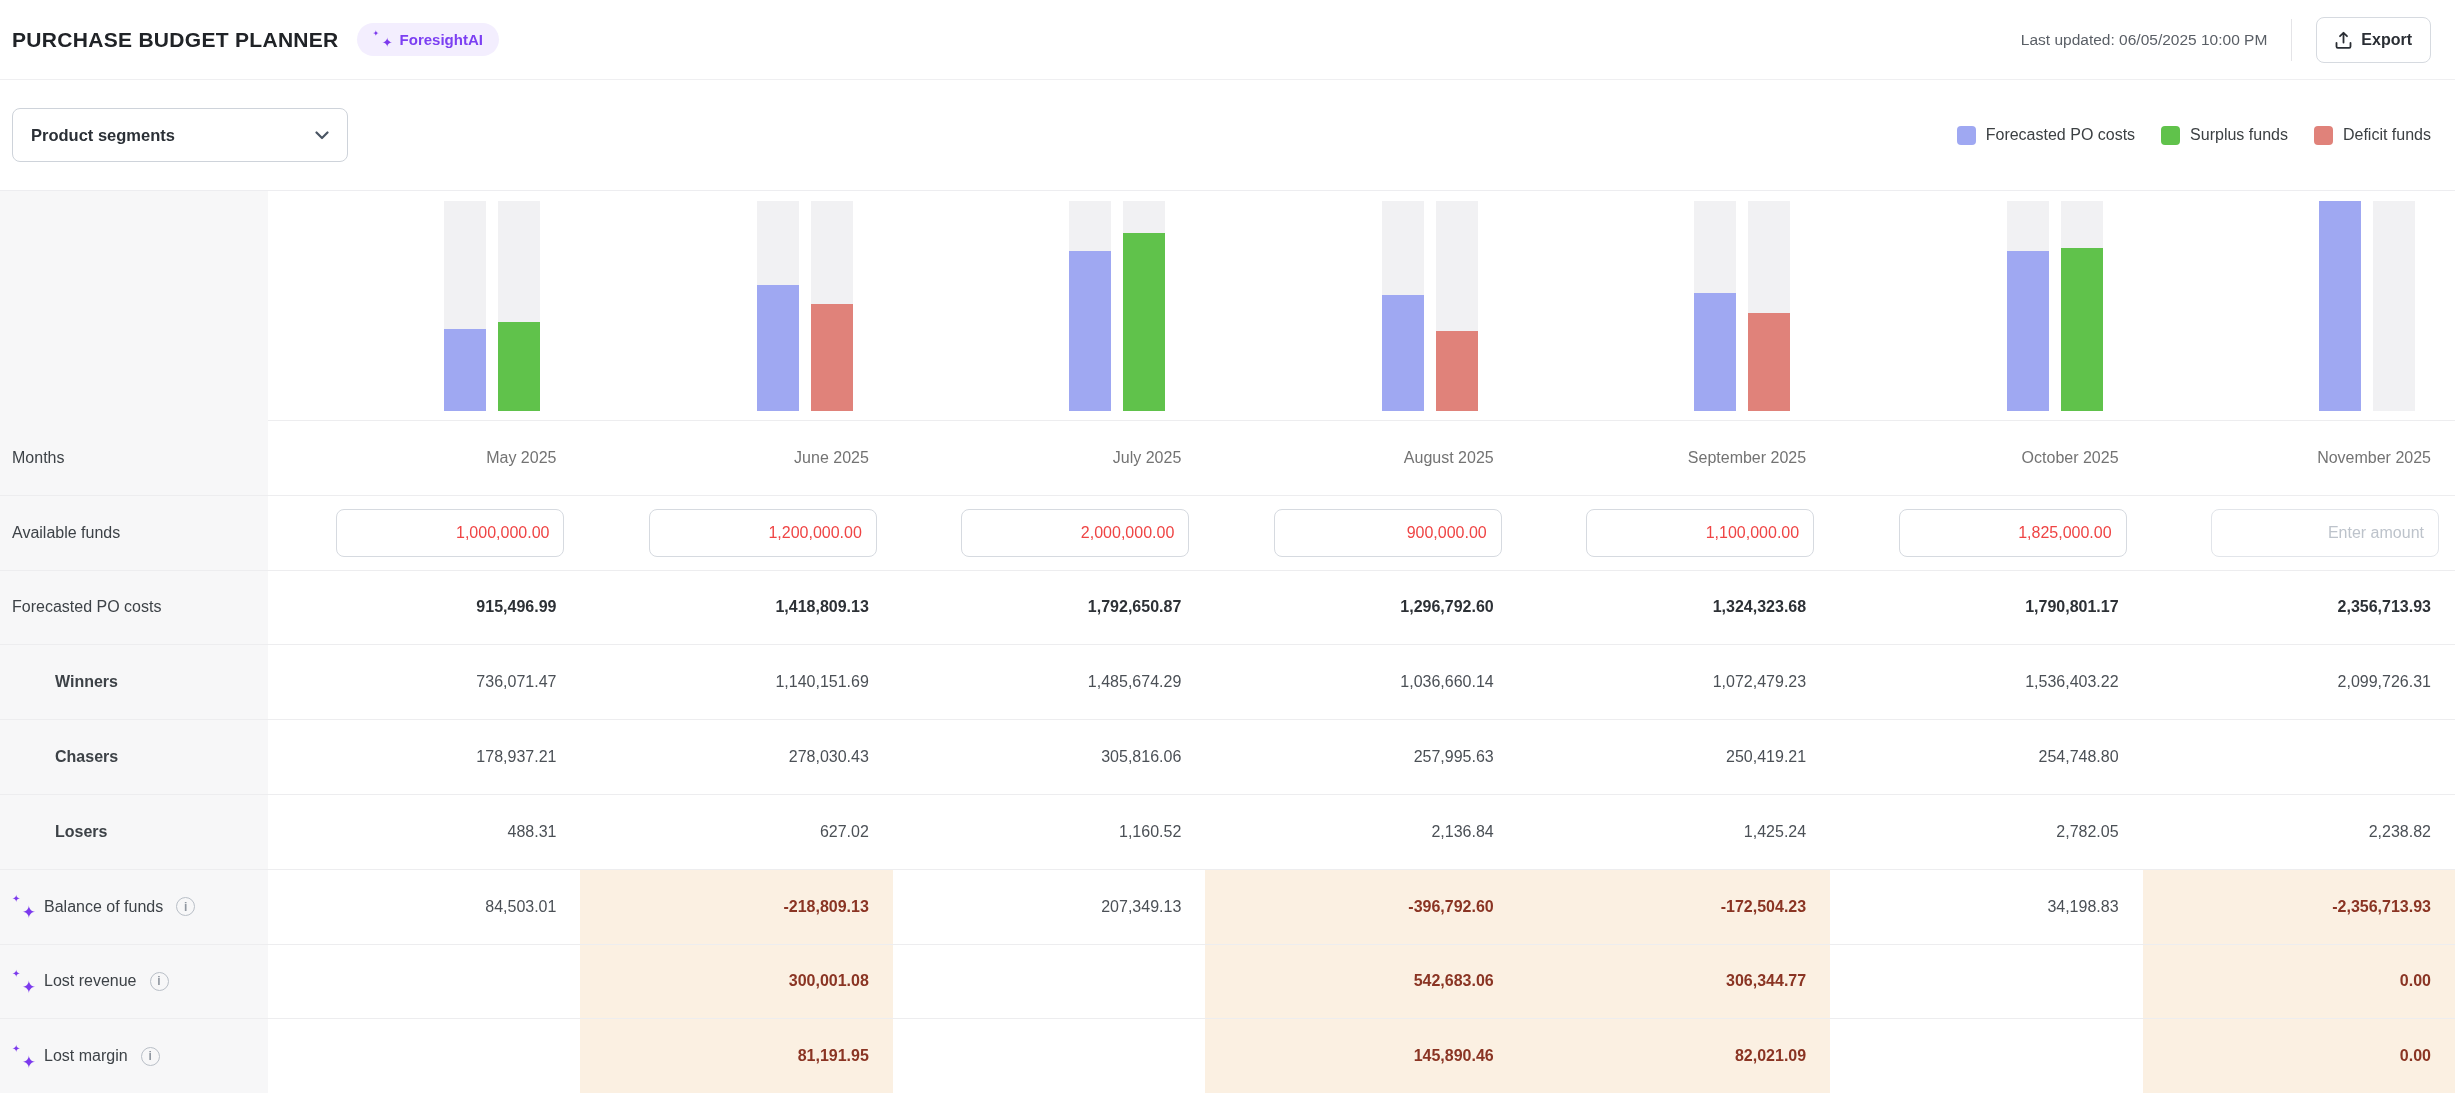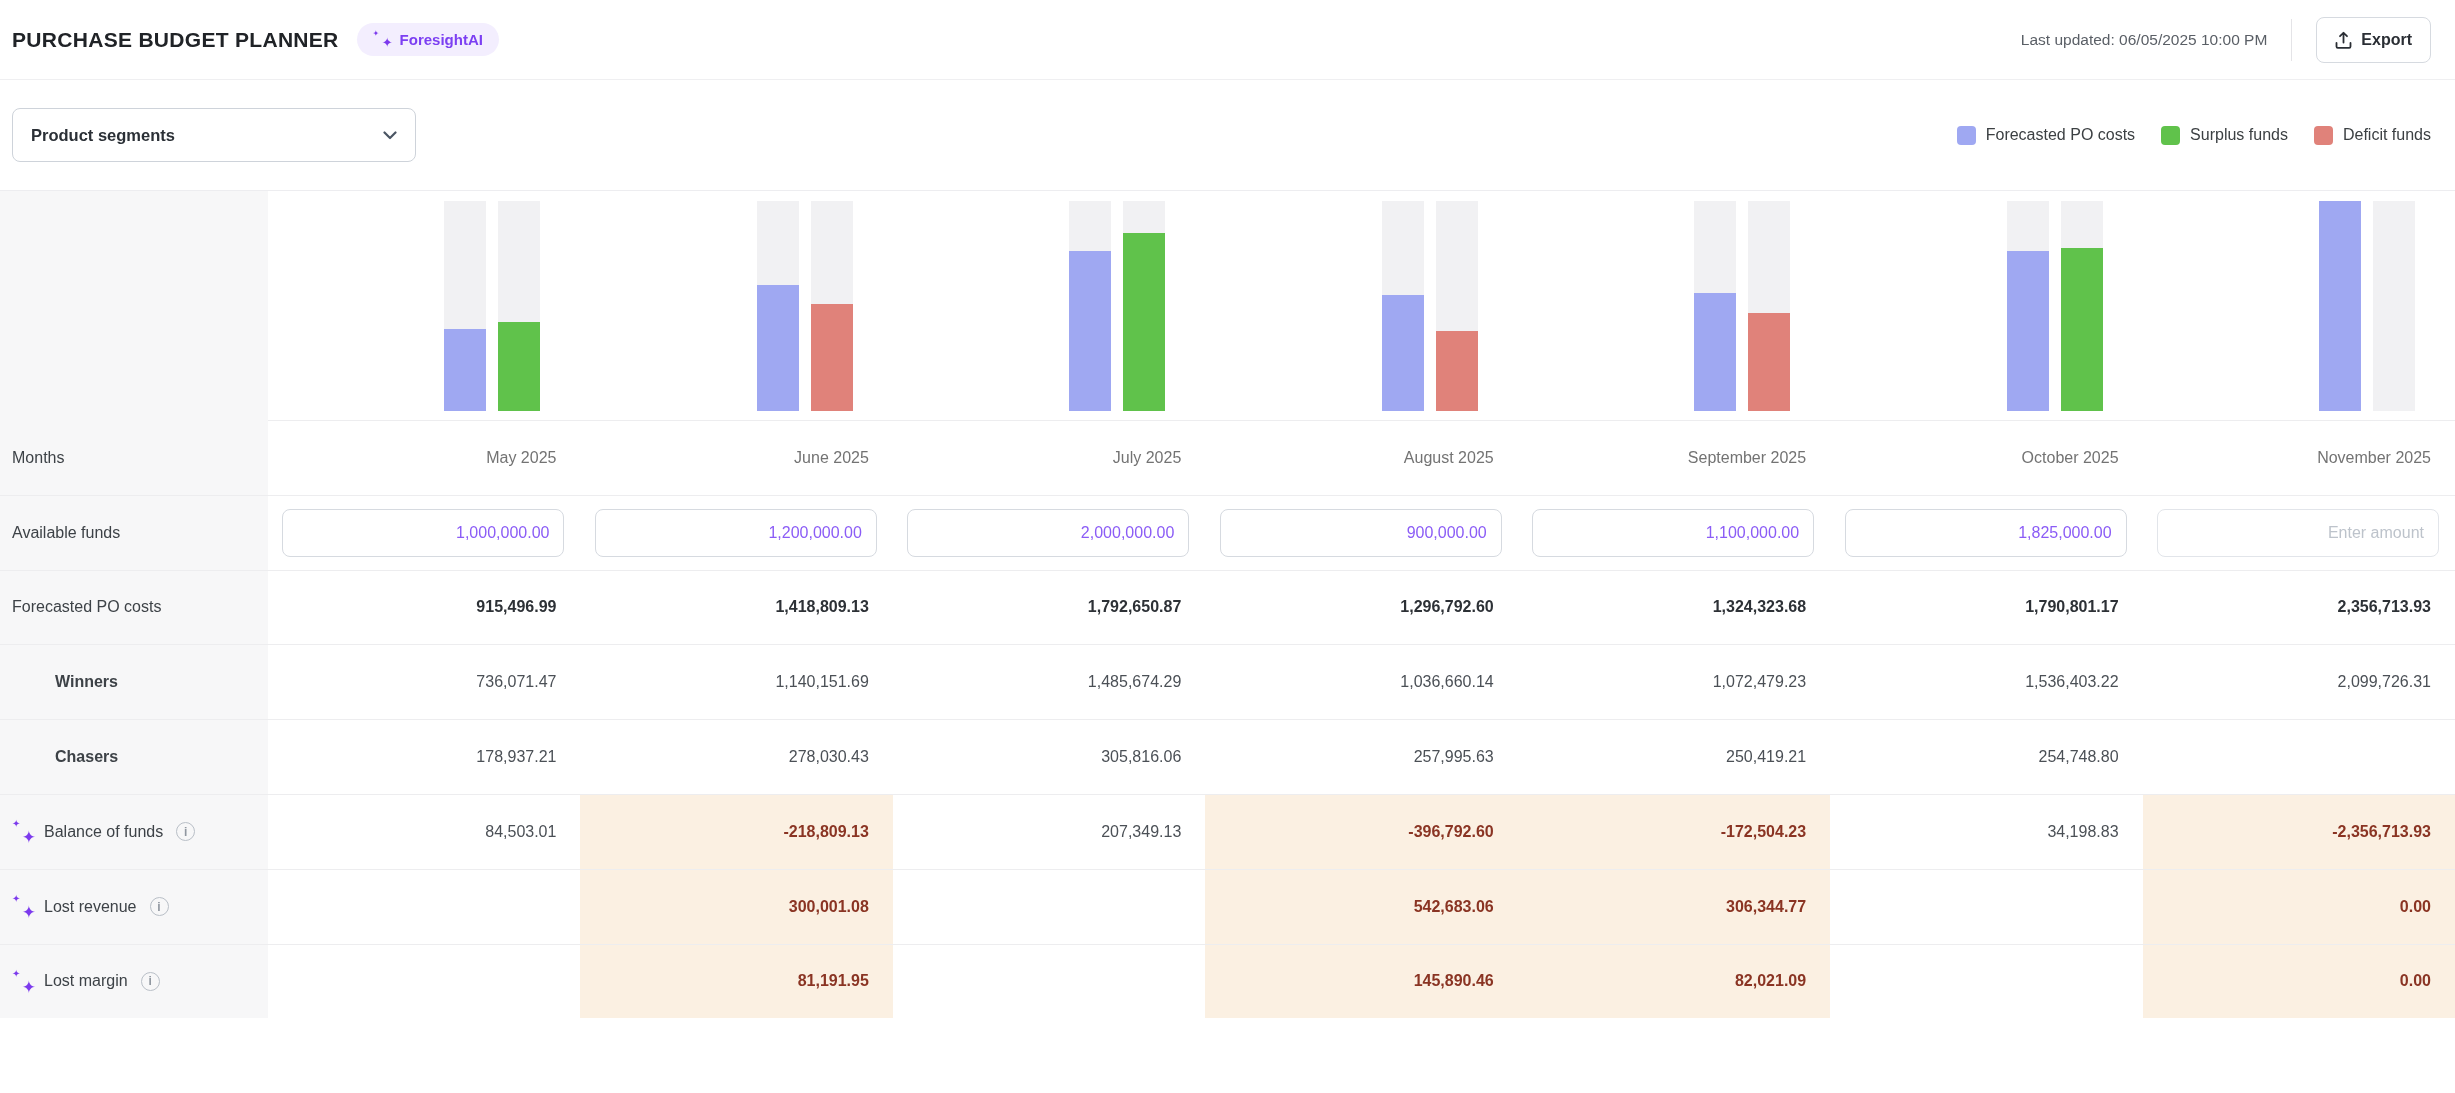--- a/index.html
+++ b/index.html
@@ -31,21 +31,21 @@
     height:46px; padding:0 18px; font-size:16px; font-weight:600; color:#2a2e34;
     cursor:pointer; font-family:inherit;
   }
 
   
   .controls {
     height:110px; display:flex; align-items:center;
     padding:0 24px 0 12px;
   }
   .segment-select {
-    width:404px; height:54px; background:#fff;
+    width:336px; height:54px; background:#fff;
     border:1px solid #ced3da; border-radius:8px;
     display:flex; align-items:center; justify-content:space-between;
     padding:0 18px 0 18px; cursor:pointer;
   }
   .segment-select .sel-label { font-size:16.5px; font-weight:600; color:#2b3036; }
   .legend { margin-left:auto; display:flex; align-items:center; gap:26px; }
   .legend-item { display:flex; align-items:center; gap:10px; }
   .legend-swatch { width:19px; height:19px; border-radius:4px; }
   .legend-label { font-size:16px; color:#3c4043; }
 
@@ -76,22 +76,22 @@
     display:flex; align-items:center; justify-content:flex-end;
     padding-right:24px; font-size:16px; color:#4b5056;
   }
   .cell.bold { font-weight:700; color:#2d3136;text-align:center; }
   .cell.month { color:#737373; }
   .cell.deficit {
     background:var(--deficit-bg); color:var(--deficit-text); font-weight:700;
   }
   .input-cell { padding-right:16px; }
   .funds-input {
-    width:282px; height:48px; border:1px solid #d6dae0; border-radius:8px;
-    text-align:right; padding:0 14px; font-size:16px; color:#8b5cf6;
+    width:228px; height:48px; border:1px solid #d6dae0; border-radius:8px;
+    text-align:right; padding:0 14px; font-size:16px; color:#ef4444;
     background:#fff; font-family:inherit; outline:none;
   }
   .funds-input::placeholder { color:#bdc3cb; }
   .funds-input.empty { border-color:#e2e5ea; }
 
   
   .sparkle-icon { position:relative; width:23px; height:23px; display:inline-block; color:#7c3aed; flex:none; }
   .sparkle-icon .s-big { position:absolute; right:-1px; bottom:-3px; font-size:17px; line-height:1; }
   .sparkle-icon .s-small { position:absolute; left:0; top:-1px; font-size:10px; line-height:1; }
   .badge .sparkle-icon { width:19px; height:17px; }
@@ -283,20 +283,32 @@
           <div class="">Chasers</div>
         </div>
         <div class="cell">178,937.21</div>
         <div class="cell">278,030.43</div>
         <div class="cell">305,816.06</div>
         <div class="cell">257,995.63</div>
         <div class="cell">250,419.21</div>
         <div class="cell">254,748.80</div>
       </div>
       <div class="t-row grid">
+        <div class="t-label indent">
+          <div class="">Losers</div>
+        </div>
+        <div class="cell">488.31</div>
+        <div class="cell">627.02</div>
+        <div class="cell">1,160.52</div>
+        <div class="cell">2,136.84</div>
+        <div class="cell">1,425.24</div>
+        <div class="cell">2,782.05</div>
+        <div class="cell">2,238.82</div>
+      </div>
+      <div class="t-row grid">
         <div class="t-label">
           <div class="sparkle-icon">
             <span class="s-small">✦</span>
             <span class="s-big">✦</span>
           </div>
           <div class="">Balance of funds</div>
           <div class="info-icon">i</div>
         </div>
         <div class="cell">84,503.01</div>
         <div class="cell deficit">-218,809.13</div>

